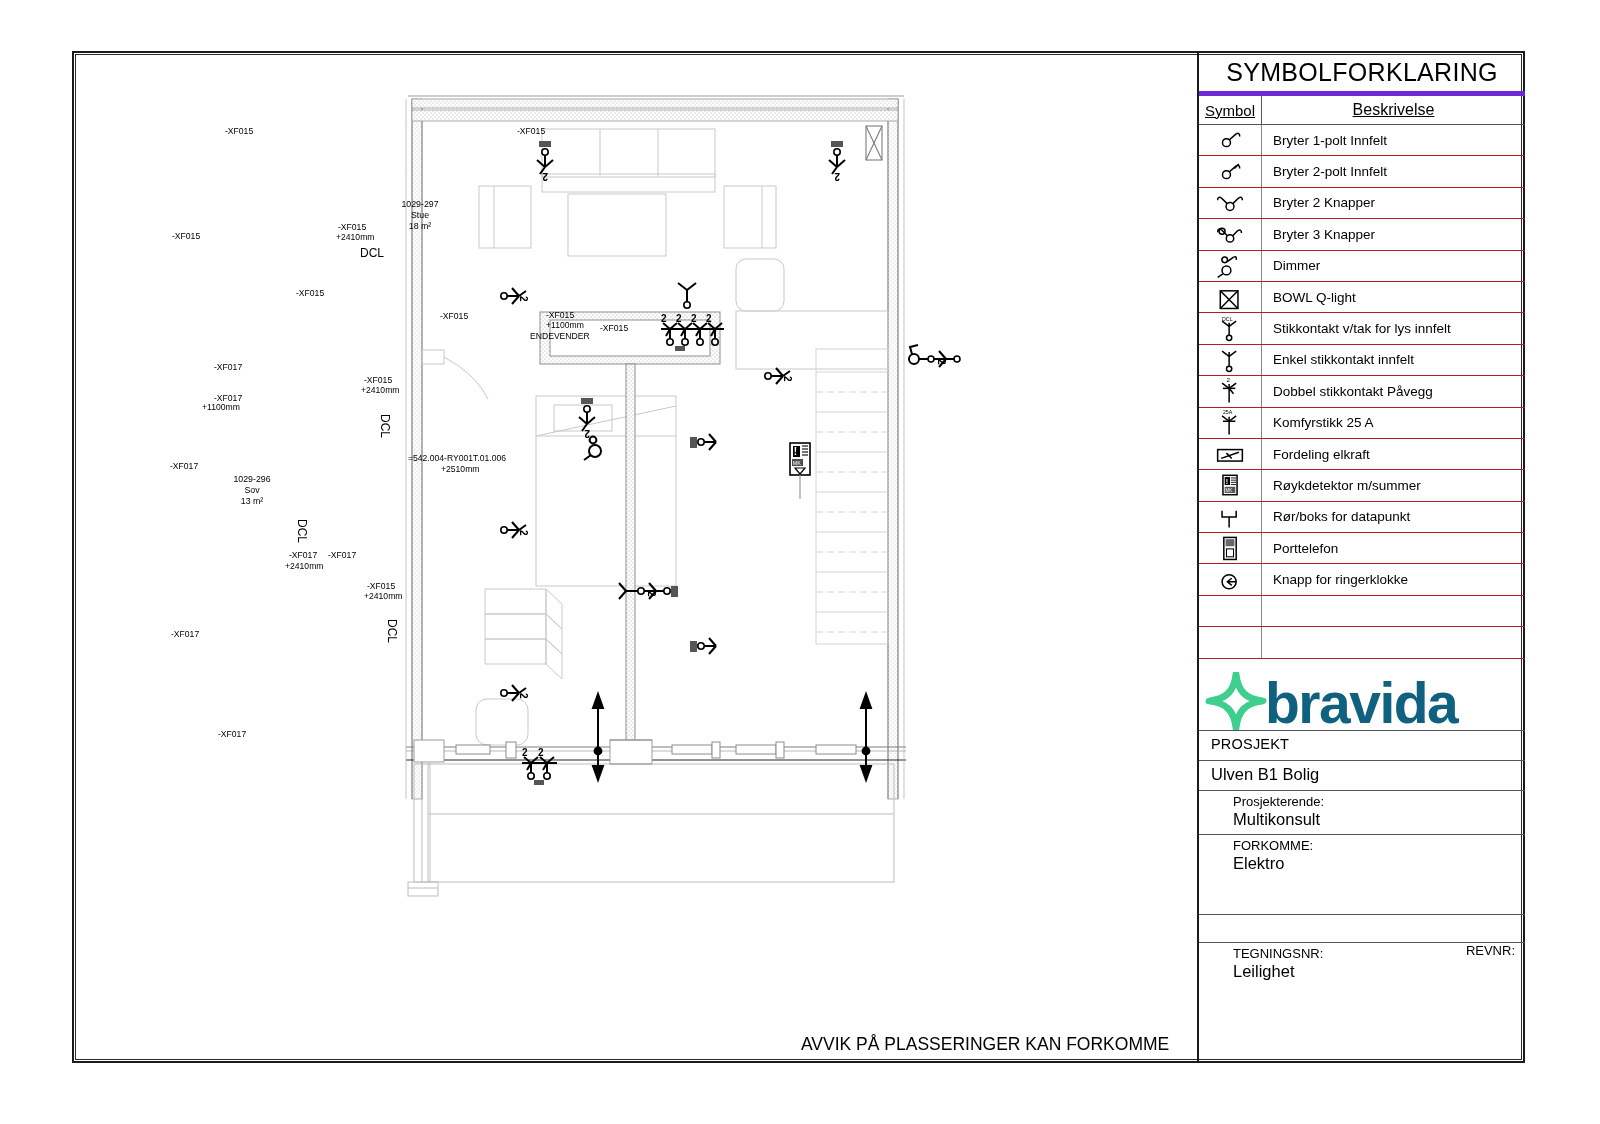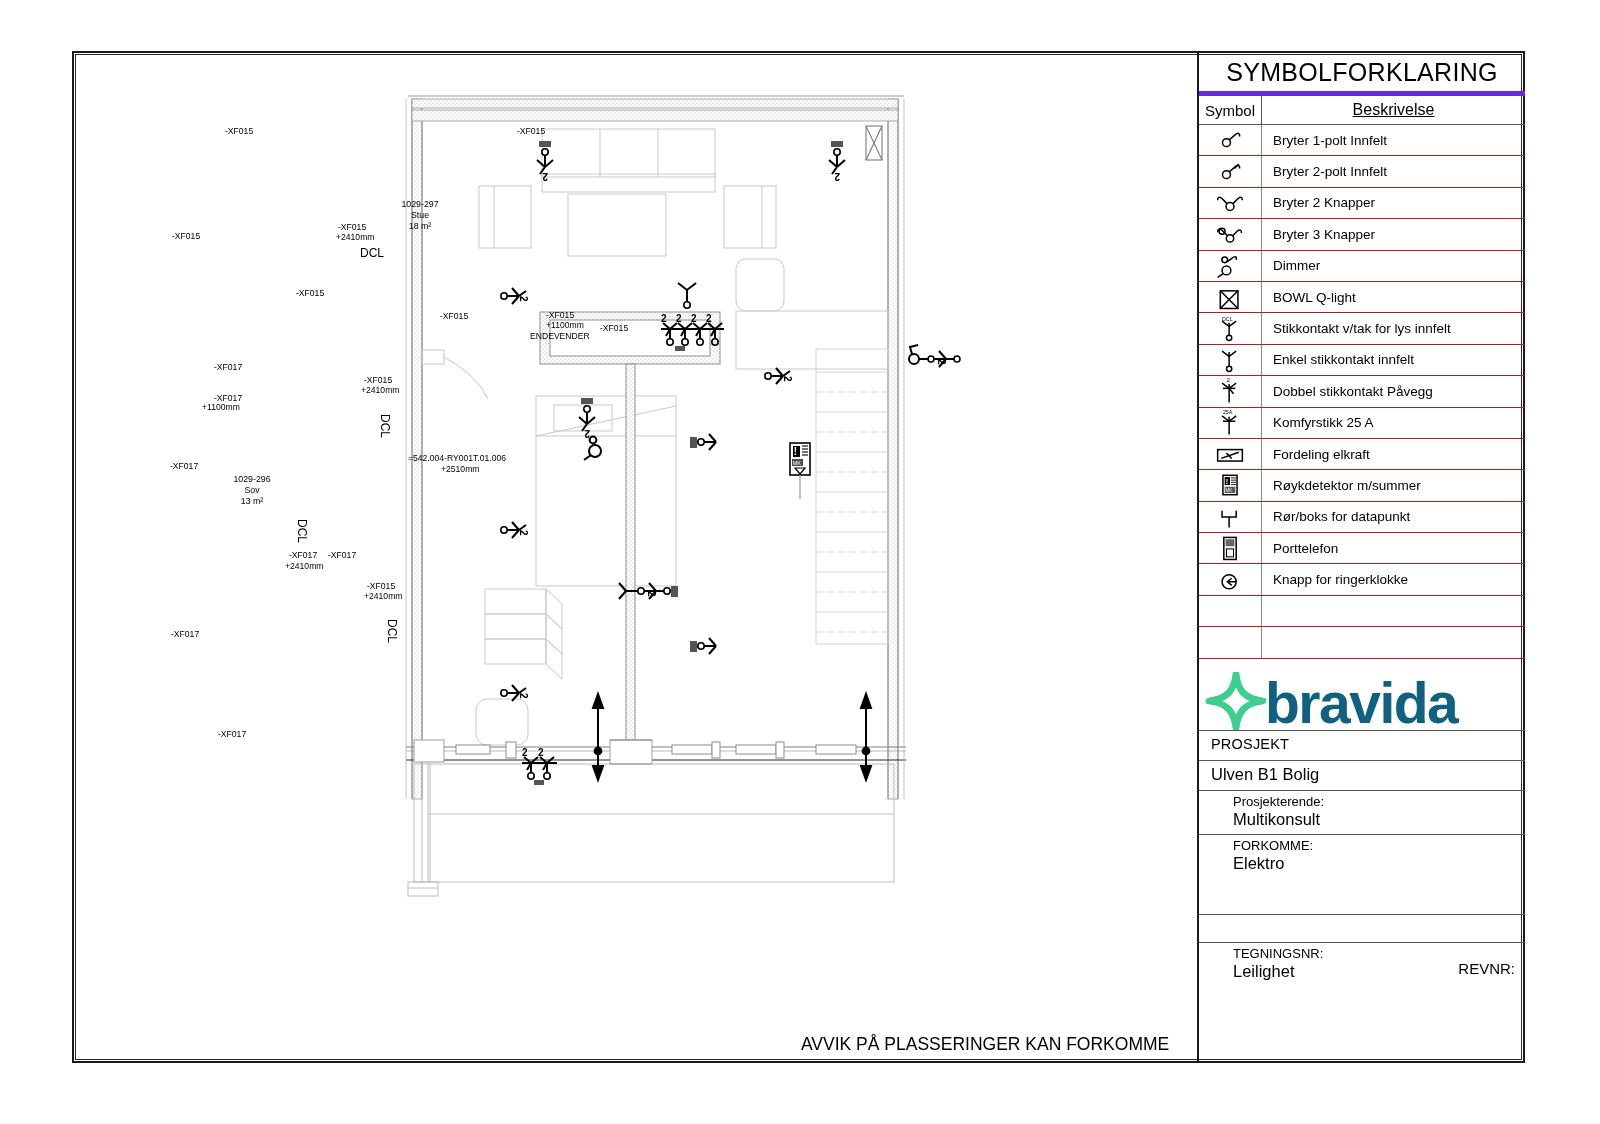--- a/index.html
+++ b/index.html
@@ -15,42 +15,42 @@
   
   #panel-divider{position:absolute;left:1197px;top:53px;width:2px;height:1010px;background:#1b1b1b;}
 
   
   #title-panel{position:absolute;left:1199px;top:53px;width:326px;height:1010px;}
 
   .lg-title{height:38px;display:flex;align-items:center;justify-content:center;
             border-bottom:5px solid #6d28d9;font-size:25px;letter-spacing:.3px;}
   .lg-head{height:28px;display:flex;border-bottom:1px solid #555;}
   .lg-head .c1{width:62px;display:flex;align-items:center;justify-content:center;font-size:15px;
-               border-right:1px solid #555;}
+               border-right:1px solid #555;text-decoration:underline;}
   .lg-head .c2{flex:1;display:flex;align-items:center;justify-content:center;font-size:16px;text-decoration:underline;}
 
   .lg-row{height:30.4px;display:flex;border-bottom:1px solid #b91c1c;}
   .lg-row .sym{width:62px;border-right:1px solid #8a8a8a;position:relative;
                display:flex;align-items:center;justify-content:center;}
   .lg-row .dsc{flex:1;display:flex;align-items:center;padding-left:11px;font-size:13.5px;}
   .lg-row.blank{height:30.4px;}
 
   
   #logo-cell{height:72px;border-bottom:1px solid #555;display:flex;align-items:flex-end;
              padding-left:6px;box-sizing:border-box;overflow:hidden;}
   #logo-star{width:62px;height:58px;flex:0 0 auto;}
   #logo-word{font-size:57px;font-weight:bold;color:#10617f;letter-spacing:-1.5px;
              line-height:.9;margin-left:-2px;}
 
   .tb-row{border-bottom:1px solid #555;box-sizing:border-box;position:relative;}
   .tb-caps{font-size:14.5px;padding:5px 0 0 12px;letter-spacing:.2px;}
   .tb-big{font-size:16.5px;padding:4px 0 0 12px;}
   .tb-small-lbl{font-size:13px;padding:3px 0 0 34px;}
   .tb-val{font-size:16.5px;padding:1px 0 0 34px;}
-  .revnr{position:absolute;right:10px;top:17px;font-size:15px;}
+  .revnr{position:absolute;right:10px;top:0;font-size:13px;}
 
   
   #drawing-area{position:absolute;left:76px;top:54px;width:1121px;height:1008px;overflow:hidden;}
   #plan-svg{position:absolute;left:0;top:0;}
   #note-text{position:absolute;left:698px;top:980px;font-size:17.5px;white-space:nowrap;margin-left:27px;}
 
   .lbl{font-family:"Liberation Sans",sans-serif;font-size:8.6px;fill:#000;}
   .lbl-room{font-family:"Liberation Sans",sans-serif;font-size:8.8px;fill:#000;text-anchor:middle;}
   .lbl-dcl{font-family:"Liberation Sans",sans-serif;font-size:12px;fill:#000;}
   .lbl-2{font-family:"Liberation Sans",sans-serif;font-size:10px;font-weight:bold;fill:#000;}

